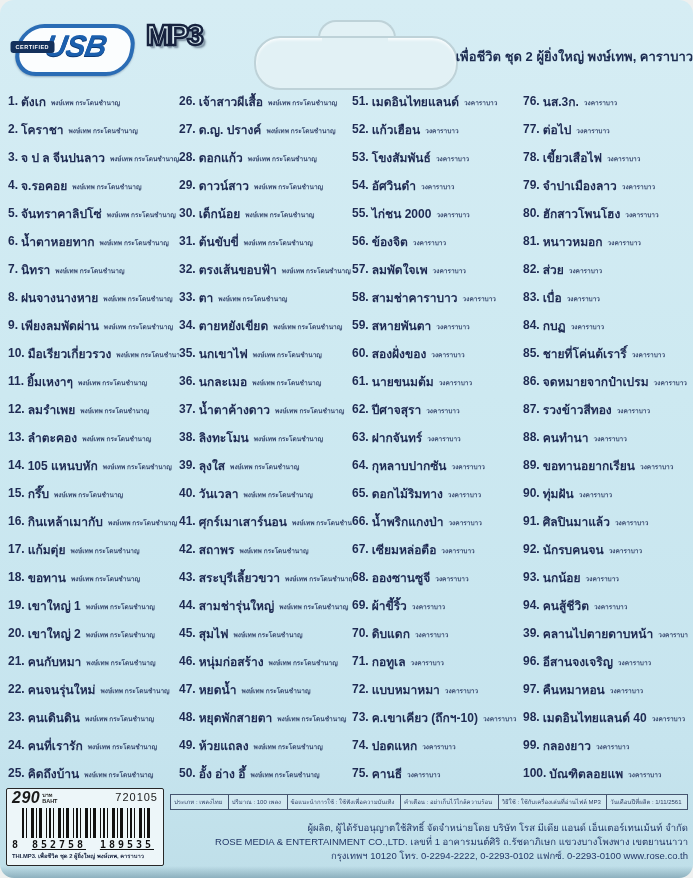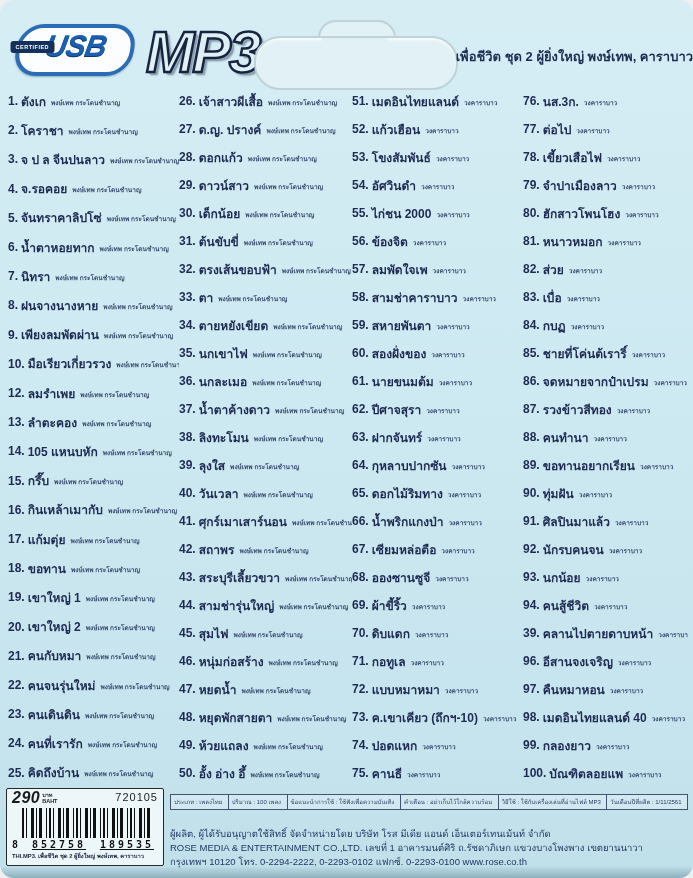--- a/index.html
+++ b/index.html
@@ -16,21 +16,21 @@
   .header{position:absolute;left:0;top:0;width:100%;height:86px;}
   .usb-logo{position:absolute;left:16px;top:24px;width:110px;height:44px;
     background:#fbfdfe;border:4px solid #2a6cb5;border-radius:24px;
     transform:skewX(-10deg);box-shadow:0 1px 2px rgba(20,50,90,.35);}
   .usb-text{position:absolute;left:0;top:1px;width:100%;text-align:center;
     font-size:30px;font-weight:900;font-style:italic;color:#1b5fae;letter-spacing:-1px;
     text-shadow:0 1px 0 #0d3a74;}
   .certified-tab{position:absolute;left:-10px;top:13px;background:#14315c;color:#fff;
     font-size:5.5px;font-weight:700;letter-spacing:.5px;padding:3px 5px;border-radius:3px;
     transform:skewX(10deg);}
-  .mp3-logo{position:absolute;left:146px;top:18px;font-size:58px;font-weight:900;font-style:italic;
+  .mp3-logo{position:absolute;left:146px;top:18px;font-size:30px;font-weight:900;
     letter-spacing:-2px;color:#dff0f5;-webkit-text-stroke:2.5px #17233f;
     text-shadow:2px 2px 0 #91a7b5,3px 3px 2px rgba(20,35,63,.5);}
   .hang-tab{position:absolute;left:254px;top:36px;width:200px;height:50px;border-radius:26px;
     background:#e2f1f5;border:2px solid #bed2d8;box-shadow:inset 0 2px 3px rgba(255,255,255,.8);}
   .hang-bump{position:absolute;left:318px;top:20px;width:74px;height:36px;border-radius:18px;
     background:#e2f1f5;border:2px solid #bed2d8;border-bottom:none;}
   .hang-cover{position:absolute;left:322px;top:38px;width:66px;height:20px;background:#e2f1f5;}
   .album-title{position:absolute;right:0;top:46px;width:240px;text-align:right;
     font-size:13px;font-weight:700;color:#1c2b50;}
 
@@ -65,21 +65,21 @@
     font-size:10px;font-weight:700;color:#111;}
   .bc-digits .grp{letter-spacing:3px;text-decoration:underline;}
   .bc-caption{font-size:5.8px;font-weight:700;color:#17233f;text-align:left;margin-top:1px;
     white-space:nowrap;overflow:hidden;}
 
   .info-block{position:absolute;left:170px;top:8px;width:518px;}
   .info-strip{display:flex;border:1px solid #44546f;background:rgba(255,255,255,.25);}
   .cell{font-size:6px;color:#2c3c63;padding:2px 3px;border-right:1px solid #44546f;
     white-space:nowrap;overflow:hidden;min-width:0;flex:1 1 auto;}
   .cell:last-child{border-right:none;}
-  .company{margin-top:17px;}
+  .company{margin-top:11px;text-align:right;}
   .cline{font-size:9.5px;line-height:14px;color:#223666;white-space:nowrap;overflow:hidden;}
 </style>
 </head>
 <body>
 
 <div class="card">
 
   <div class="header">
     <div class="usb-logo">
       <div class="usb-text">USB</div>
@@ -135,20 +135,25 @@
           <span class="artist">พงษ์เทพ กระโดนชำนาญ</span>
         </div>
         <div class="track">
           <span class="num">9.</span>
           <span class="title">เพียงลมพัดผ่าน</span>
           <span class="artist">พงษ์เทพ กระโดนชำนาญ</span>
         </div>
         <div class="track">
           <span class="num">10.</span>
           <span class="title">มือเรียวเกี่ยวรวง</span>
+          <span class="artist">พงษ์เทพ กระโดนชำนาญ</span>
+        </div>
+        <div class="track">
+          <span class="num">11.</span>
+          <span class="title">ยิ้มเหงาๆ</span>
           <span class="artist">พงษ์เทพ กระโดนชำนาญ</span>
         </div>
         <div class="track">
           <span class="num">12.</span>
           <span class="title">ลมรำเพย</span>
           <span class="artist">พงษ์เทพ กระโดนชำนาญ</span>
         </div>
         <div class="track">
           <span class="num">13.</span>
           <span class="title">ลำตะคอง</span>

